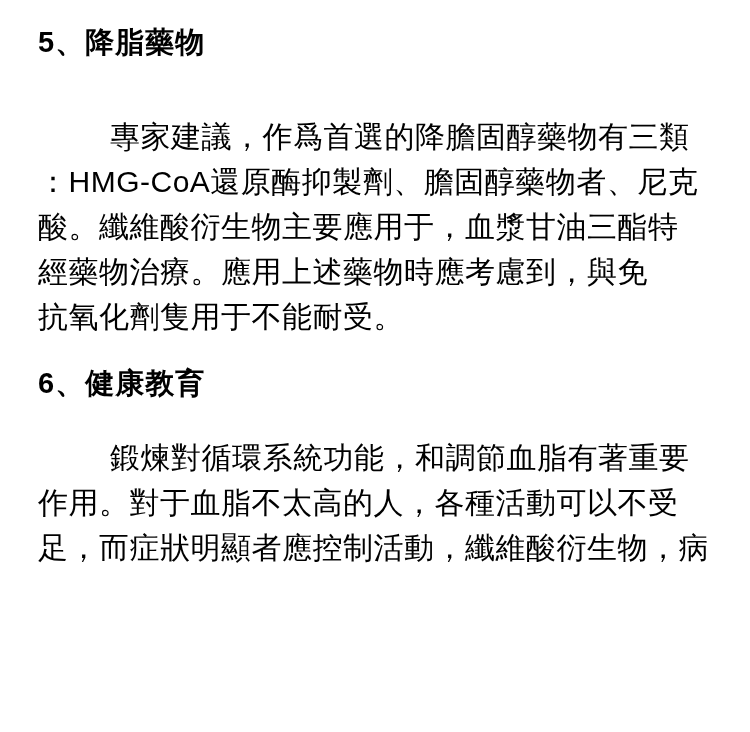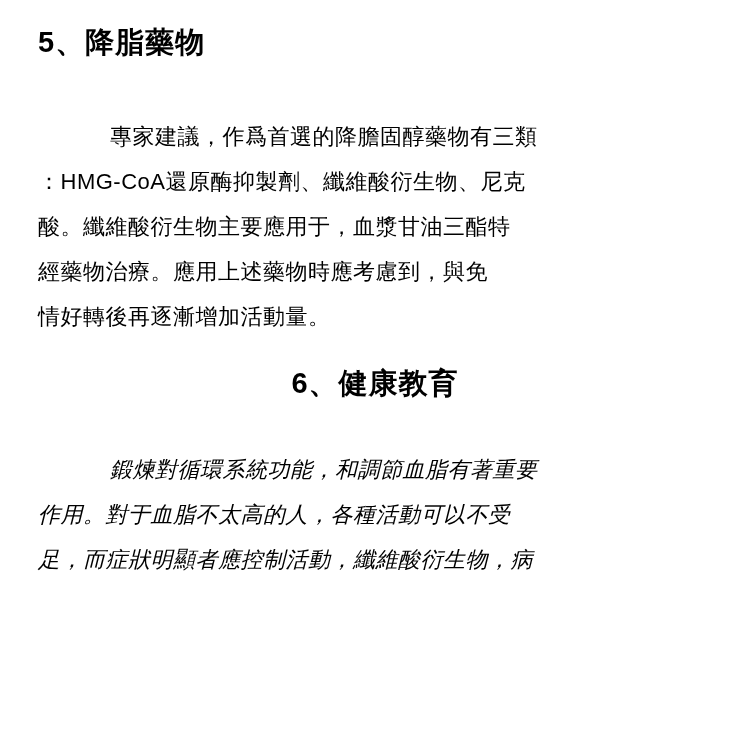--- a/index.html
+++ b/index.html
@@ -23,57 +23,55 @@
   }
   .section-heading {
     font-size: 29px;
     line-height: 32px;
     font-weight: bold;
     margin: 0;
     letter-spacing: 1px;
   }
   .section-heading.second {
     margin-top: 28px;
-    text-align: center;
   }
   .para {
-    font-size: 22px;
+    font-size: 30px;
     line-height: 45px;
     letter-spacing: 0.5px;
     text-align: justify;
   }
   .para.first {
     margin-top: 56px;
   }
   .para.second {
-    margin-top: 48px;
-    font-style: italic;
+    margin-top: 36px;
   }
   .line {
     height: 45px;
     white-space: nowrap;
   }
   .line.indent {
     padding-left: 72px;
   }
 </style>
 </head>
 <body>
 
 <div class="page">
   <div class="content">
 
     <h2 class="section-heading">5、降脂藥物</h2>
 
     <div class="para first">
       <div class="line indent">專家建議，作爲首選的降膽固醇藥物有三類</div>
-      <div class="line">：HMG-CoA還原酶抑製劑、纖維酸衍生物、尼克</div>
+      <div class="line">：HMG-CoA還原酶抑製劑、膽固醇藥物者、尼克</div>
       <div class="line">酸。纖維酸衍生物主要應用于，血漿甘油三酯特</div>
       <div class="line">經藥物治療。應用上述藥物時應考慮到，與免</div>
-      <div class="line">情好轉後再逐漸增加活動量。</div>
+      <div class="line">抗氧化劑隻用于不能耐受。</div>
     </div>
 
     <h2 class="section-heading second">6、健康教育</h2>
 
     <div class="para second">
       <div class="line indent">鍛煉對循環系統功能，和調節血脂有著重要</div>
       <div class="line">作用。對于血脂不太高的人，各種活動可以不受</div>
       <div class="line">足，而症狀明顯者應控制活動，纖維酸衍生物，病</div>
     </div>
 

